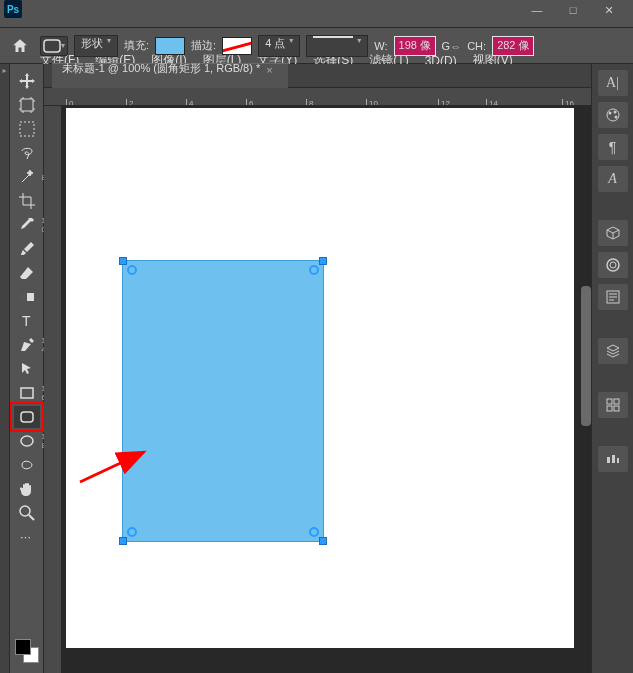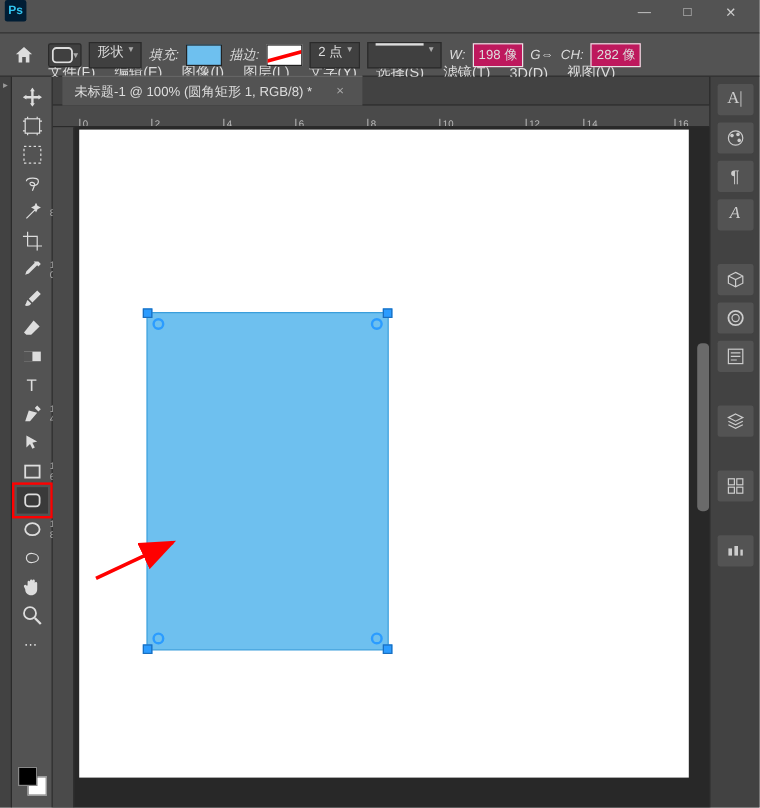--- a/index.html
+++ b/index.html
@@ -6,37 +6,37 @@
 body { width: 633px; height: 673px; background: #535353; overflow: hidden; color: #ddd; font-size: 11px; }
 .titlebar { height: 28px; background: #535353; display: flex; align-items: flex-start; padding: 0 4px; border-bottom: 1px solid #2a2a2a; }
 .ps-logo { width: 18px; height: 18px; background: #001d34; color: #31c5f0; font-size: 10px; font-weight: bold; display: flex; align-items: center; justify-content: center; border-radius: 2px; margin-right: 10px; }
 .menu-item { padding: 0 8px; height: 100%; display: flex; align-items: center; cursor: default; font-size: 12px; margin-top: 47px; }
 .win-controls { margin-left: auto; display: flex; gap: 12px; padding-right: 8px; }
 .win-btn { width: 24px; height: 20px; display: flex; align-items: center; justify-content: center; color: #ccc; }
 .optbar { height: 36px; background: #535353; display: flex; align-items: center; padding: 0 6px; gap: 6px; border-bottom: 1px solid #2a2a2a; }
 .home-btn { width: 28px; height: 28px; display: flex; align-items: center; justify-content: center; }
 .tool-ico { width: 28px; height: 20px; display: flex; align-items: center; justify-content: center; background: #404040; border: 1px solid #2a2a2a; border-radius: 2px; }
 .dd { height: 22px; background: #404040; border: 1px solid #2a2a2a; display: flex; align-items: flex-start; padding: 0 6px; gap: 4px; font-size: 11px; }
-.label { font-size: 11px; color: #ddd; font-style: italic; }
+.label { font-size: 11px; color: #ddd; }
 .swatch { width: 30px; height: 18px; border: 1px solid #222; }
 .num-field { width: 42px; height: 20px; background: #be185d; color: #ddd; border: 1px solid #e5e5e5; padding: 0 4px; font-size: 11px; }
 .main { display: flex; height: 609px; }
 .left-gutter { width: 10px; background: #424242; border-right: 1px solid #2a2a2a; }
 .fly-dots { width: 8px; height: 8px; margin: 2px auto; color: #999; font-size: 8px; text-align: center; }
 .toolbox { width: 34px; background: #535353; display: flex; flex-direction: column; align-items: center; padding-top: 6px; gap: 2px; border-right: 1px solid #2a2a2a; }
 .tb-btn { width: 26px; height: 22px; display: flex; align-items: center; justify-content: center; color: #ddd; position: relative; }
 .tb-btn.active { background: #3a3a3a; }
 .tb-btn.highlight { outline: 2px solid #ff0000; outline-offset: 2px; }
 .ruler-badge { position: absolute; left: 28px; font-size: 8px; color: #aaa; }
 .swatches-fg { margin-top: auto; margin-bottom: 10px; width: 24px; height: 24px; position: relative; }
 .fg-sq { position: absolute; width: 16px; height: 16px; background: #000; border: 1px solid #888; left: 0; top: 0; }
 .bg-sq { position: absolute; width: 16px; height: 16px; background: #fff; border: 1px solid #888; right: 0; bottom: 0; }
 .doc-area { flex: 1; background: #2a2a2a; display: flex; flex-direction: column; }
 .tabbar { height: 24px; background: #424242; display: flex; align-items: center; padding-left: 8px; border-bottom: 1px solid #2a2a2a; }
-.doc-tab { height: 22px; background: #535353; padding: 12px 10px; display: flex; align-items: center; gap: 20px; font-size: 11px; border-top: 1px solid #6a6a6a; }
+.doc-tab { height: 22px; background: #535353; padding: 12px 10px; display: flex; align-items: flex-end; gap: 6px; font-size: 11px; border-top: 1px solid #6a6a6a; }
 .tab-close { width: 12px; color: #aaa; }
 .ruler-h { height: 18px; background: #4a4a4a; border-bottom: 1px solid #2a2a2a; position: relative; overflow: hidden; }
 .ruler-h .tick { position: absolute; bottom: 0; border-left: 1px solid #aaa; height: 6px; font-size: 8px; color: #bbb; padding-left: 2px; }
 .canvas-wrap { flex: 1; display: flex; }
 .ruler-v { width: 18px; background: #4a4a4a; border-right: 1px solid #2a2a2a; position: relative; overflow: hidden; }
 .canvas-scroll { flex: 1; background: #282828; position: relative; overflow: hidden; }
 .canvas { position: absolute; left: 4px; top: 2px; width: 508px; height: 540px; background: #fff; }
 .shape { position: absolute; left: 56px; top: 152px; width: 202px; height: 282px; background: #6ec0ef; border: 1px solid #3a9edc; border-radius: 4px; }
 .handle { position: absolute; width: 8px; height: 8px; background: #2b9cff; border: 1px solid #1a6fbf; }
 .h-tl { left: -4px; top: -4px; } .h-tr { right: -4px; top: -4px; }
@@ -91,21 +91,21 @@
   </div>
   <div class="dd">
     <span>形状</span>
     <span class="chev">▾</span>
   </div>
   <span class="label">填充:</span>
   <div class="swatch" style="background:#6ec0ef"></div>
   <span class="label">描边:</span>
   <div class="stroke-swatch"></div>
   <div class="dd">
-    <span>2 点</span>
+    <span>4 点</span>
     <span class="chev">▾</span>
   </div>
   <div class="dd">
     <span class="solid-line"></span>
     <span class="chev">▾</span>
   </div>
   <span class="label">W:</span>
   <input class="num-field" value="198 像" style="">
   <span class="label">G⇔</span>
   <span class="label">CH:</span>

